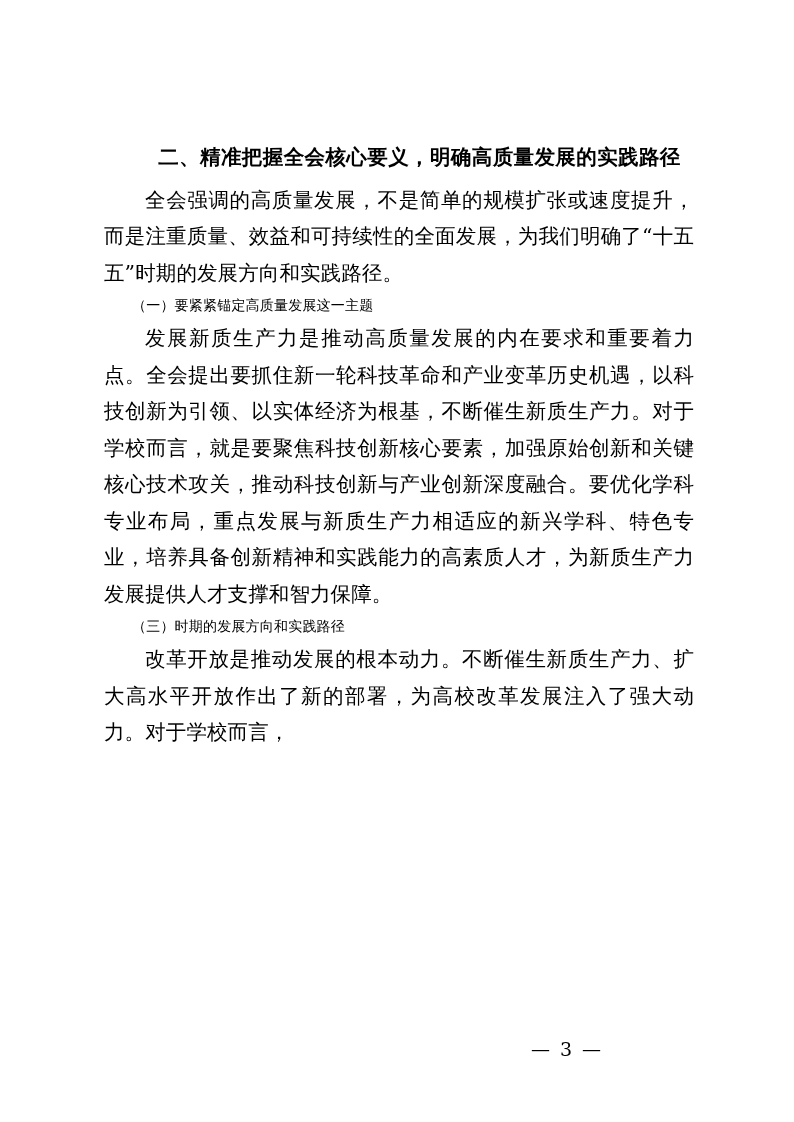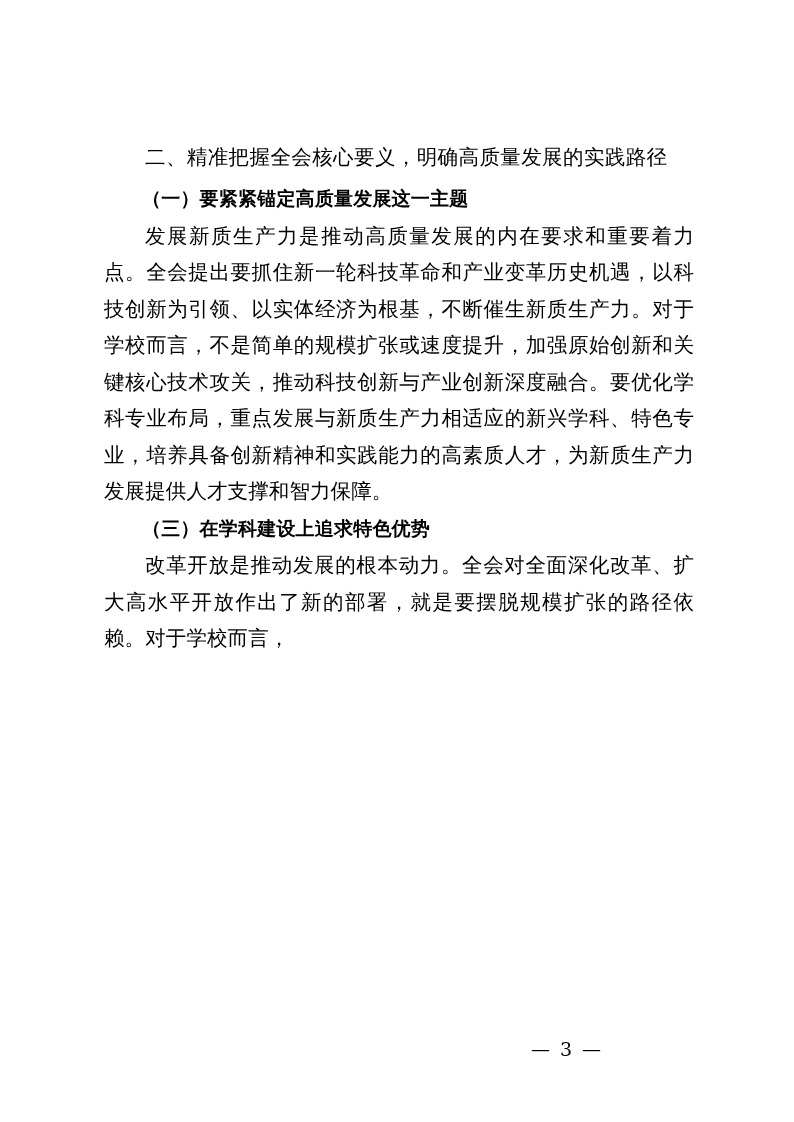--- a/index.html
+++ b/index.html
@@ -22,39 +22,40 @@
     width: 794px;
     height: 1122px;
     box-sizing: border-box;
     padding: 140px 100px 60px 104px;
   }
   .doc-body {
     width: 590px;
   }
   h2.section-heading {
     font-size: 20.5px;
-    font-weight: normal;
+    font-weight: bold;
     line-height: 1.75;
     margin: 0 0 6px 0;
     text-indent: 2em;
     letter-spacing: 0.4px;
     font-family: "DejaVu Serif", "Liberation Serif", serif;
+    text-align: center;
   }
   p.para {
     font-size: 20.5px;
     line-height: 1.78;
     margin: 0 0 2px 0;
     text-indent: 2em;
     text-align: justify;
     text-justify: inter-ideograph;
     letter-spacing: 0.1px;
   }
   p.sub-heading {
-    font-size: 19px;
-    font-weight: bold;
+    font-size: 14px;
+    font-weight: normal;
     line-height: 1.78;
     margin: 0 0 2px 0;
     text-indent: 2em;
     letter-spacing: 0.2px;
   }
   .page-footer {
     position: absolute;
     left: 0;
     bottom: 62px;
     width: 794px;
@@ -71,26 +72,27 @@
   }
 </style>
 </head>
 <body>
 
 <div class="page">
   <div class="doc-body">
 
     <h2 class="section-heading">二、精准把握全会核心要义，明确高质量发展的实践路径</h2>
 
+    <p class="para">全会强调的高质量发展，不是简单的规模扩张或速度提升，而是注重质量、效益和可持续性的全面发展，为我们明确了“十五五”时期的发展方向和实践路径。</p>
 
     <p class="sub-heading">（一）要紧紧锚定高质量发展这一主题</p>
 
-    <p class="para">发展新质生产力是推动高质量发展的内在要求和重要着力点。全会提出要抓住新一轮科技革命和产业变革历史机遇，以科技创新为引领、以实体经济为根基，不断催生新质生产力。对于学校而言，不是简单的规模扩张或速度提升，加强原始创新和关键核心技术攻关，推动科技创新与产业创新深度融合。要优化学科专业布局，重点发展与新质生产力相适应的新兴学科、特色专业，培养具备创新精神和实践能力的高素质人才，为新质生产力发展提供人才支撑和智力保障。</p>
+    <p class="para">发展新质生产力是推动高质量发展的内在要求和重要着力点。全会提出要抓住新一轮科技革命和产业变革历史机遇，以科技创新为引领、以实体经济为根基，不断催生新质生产力。对于学校而言，就是要聚焦科技创新核心要素，加强原始创新和关键核心技术攻关，推动科技创新与产业创新深度融合。要优化学科专业布局，重点发展与新质生产力相适应的新兴学科、特色专业，培养具备创新精神和实践能力的高素质人才，为新质生产力发展提供人才支撑和智力保障。</p>
 
-    <p class="sub-heading">（三）在学科建设上追求特色优势</p>
-    <p class="para">改革开放是推动发展的根本动力。全会对全面深化改革、扩大高水平开放作出了新的部署，就是要摆脱规模扩张的路径依赖。对于学校而言，</p>
+    <p class="sub-heading">（三）时期的发展方向和实践路径</p>
+    <p class="para">改革开放是推动发展的根本动力。不断催生新质生产力、扩大高水平开放作出了新的部署，为高校改革发展注入了强大动力。对于学校而言，</p>
 
   </div>
 </div>
 
 <div class="page-footer">
   <span class="page-number">— 3 —</span>
 </div>
 
 </body></html>

